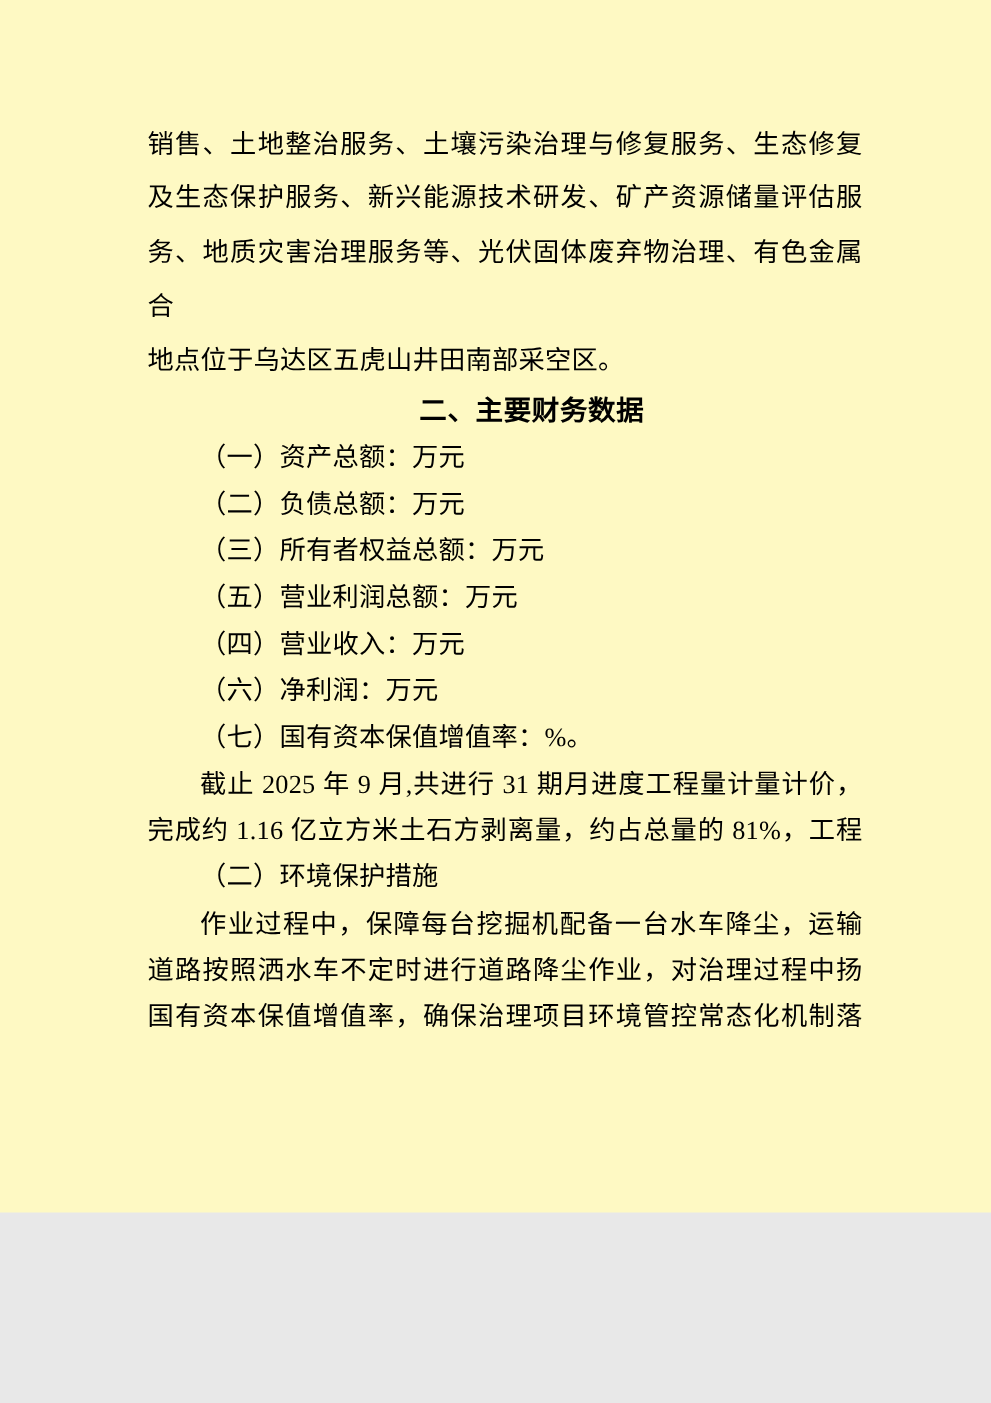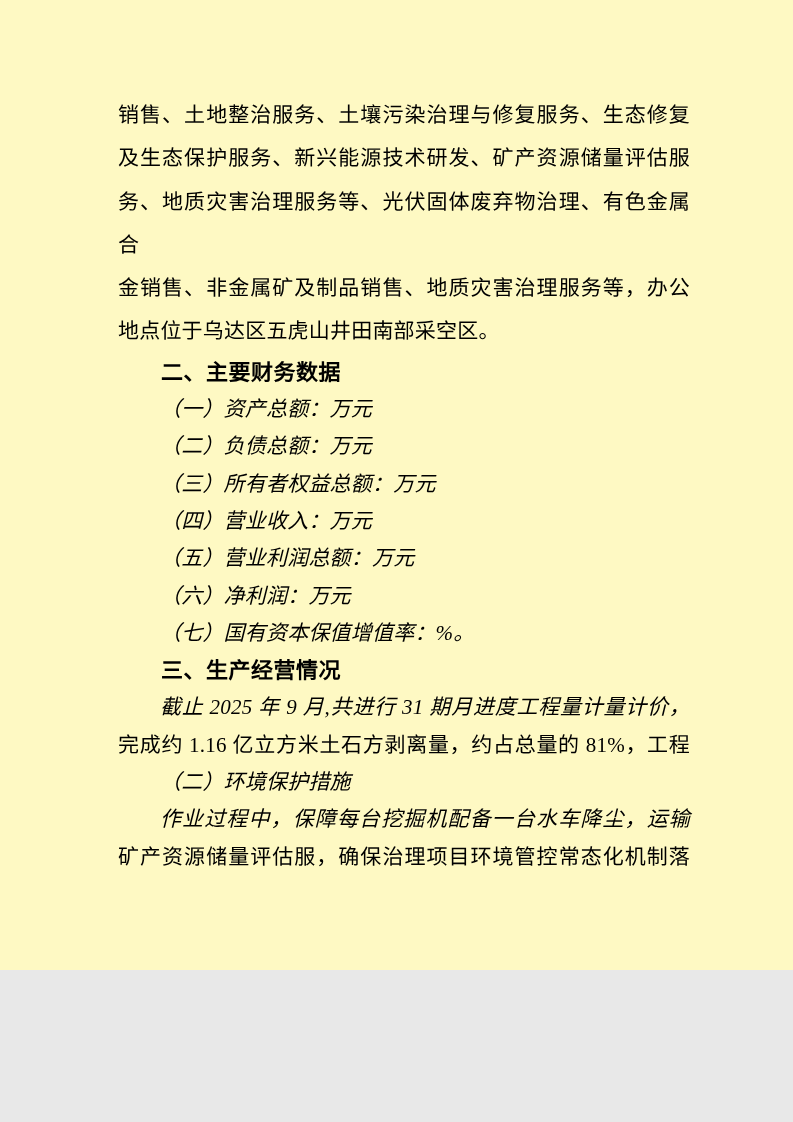--- a/index.html
+++ b/index.html
@@ -23,65 +23,65 @@
     letter-spacing: 0.2px;
   }
   
   .para-open .line { line-height: 43.3px; }
   
   .sec .line { line-height: 37.3px; }
   .line { white-space: normal; }
   
   .j { text-align: justify; text-align-last: justify; }
   
-  .ind { text-indent: 2em; font-style: italic; }
+  .ind { text-indent: 2em; }
   .heading {
     font-family: "Liberation Sans", "DejaVu Sans", sans-serif;
     font-weight: 700;
     font-size: 22px;
     letter-spacing: 0.5px;
     text-indent: 1.95em;
+    text-align: center;
   }
 </style>
 </head>
 <body>
 
 <div class="doc-page">
   <div class="content">
 
     <div class="para-open">
       <div class="line j">销售、土地整治服务、土壤污染治理与修复服务、生态修复</div>
       <div class="line j">及生态保护服务、新兴能源技术研发、矿产资源储量评估服</div>
       <div class="line j">务、地质灾害治理服务等、光伏固体废弃物治理、有色金属合</div>
-      <div class="line j">金销售、非金属矿及制品销售、地质灾害治理服务等，办公</div>
       <div class="line">地点位于乌达区五虎山井田南部采空区。</div>
     </div>
 
     <div class="sec">
       <div class="line heading">二、主要财务数据</div>
       <div class="line ind">（一）资产总额：万元</div>
       <div class="line ind">（二）负债总额：万元</div>
       <div class="line ind">（三）所有者权益总额：万元</div>
+      <div class="line ind">（五）营业利润总额：万元</div>
       <div class="line ind">（四）营业收入：万元</div>
-      <div class="line ind">（五）营业利润总额：万元</div>
       <div class="line ind">（六）净利润：万元</div>
       <div class="line ind">（七）国有资本保值增值率：%。</div>
     </div>
 
     <div class="sec">
-      <div class="line heading">三、生产经营情况</div>
 
 
       <div>
         <div class="line ind j">截止 2025 年 9 月,共进行 31 期月进度工程量计量计价，</div>
         <div class="line j">完成约 1.16 亿立方米土石方剥离量，约占总量的 81%，工程</div>
       </div>
 
       <div class="line ind">（二）环境保护措施</div>
 
       <div>
         <div class="line ind j">作业过程中，保障每台挖掘机配备一台水车降尘，运输</div>
-        <div class="line j">矿产资源储量评估服，确保治理项目环境管控常态化机制落</div>
+        <div class="line j">道路按照洒水车不定时进行道路降尘作业，对治理过程中扬</div>
+        <div class="line j">国有资本保值增值率，确保治理项目环境管控常态化机制落</div>
       </div>
     </div>
 
   </div>
 </div>
 
 </body></html>

